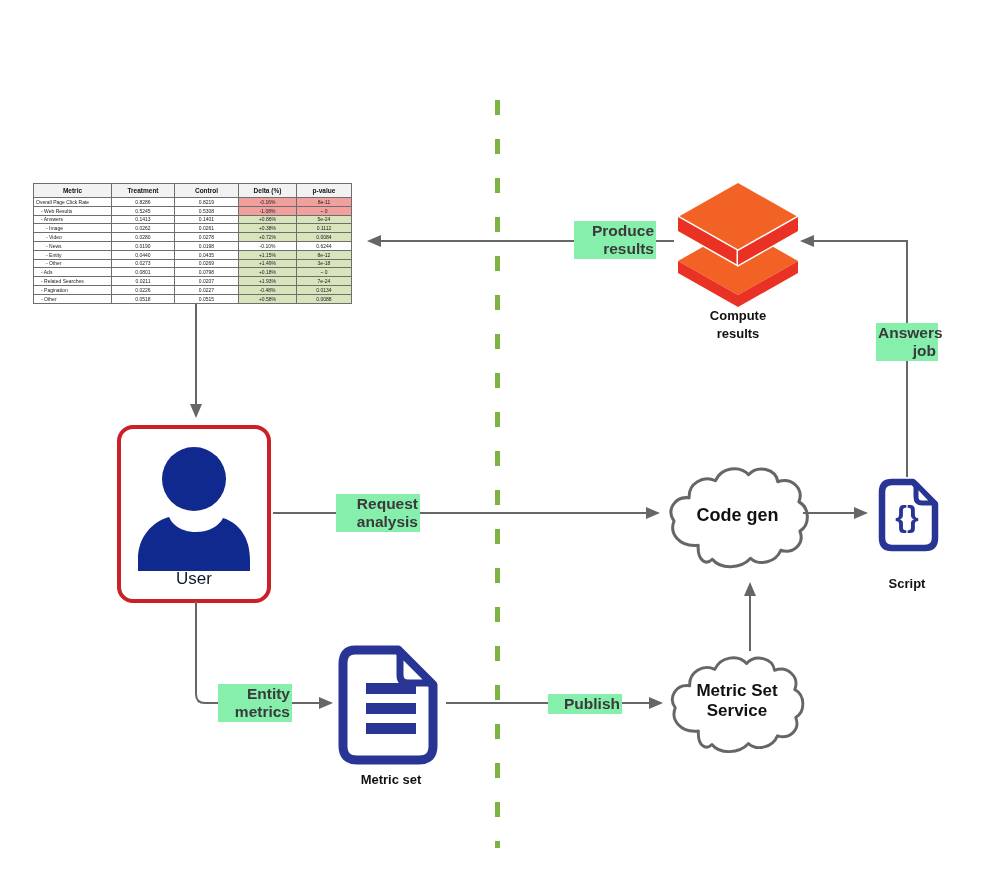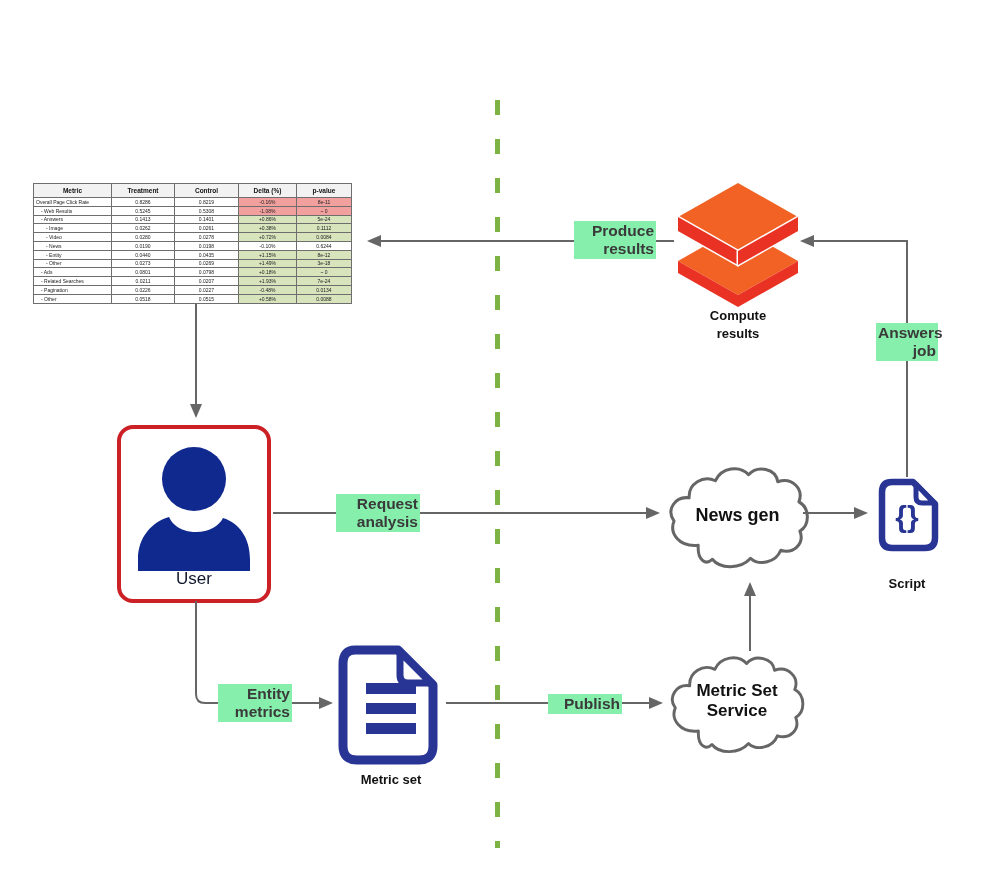--- a/index.html
+++ b/index.html
@@ -238,21 +238,21 @@
     </g>
   </svg>
   <div class="node-label" style="left:688px;top:307px;width:100px;">
     <div>Compute</div>
     <div>results</div>
   </div>
 
   <svg class="node z2" style="left:665px;top:462px;" width="145" height="112" viewBox="0 0 144 110">
     <path d="M33,82 C14,84 4,70 9,58 C1,47 10,33 24,35 C23,21 38,12 50,18 C56,5 74,2 83,12 C92,2 110,6 112,19 C126,14 138,26 133,39 C144,45 144,62 134,68 C139,81 127,91 115,87 C110,99 94,103 85,95 C75,106 55,106 47,96 C41,102 32,98 33,82 Z" style="fill:#fff;stroke:var(--connector);stroke-width:3;stroke-linejoin:round"></path>
   </svg>
-  <div class="cloud-text" style="left:680px;top:505px;width:115px;font-size:18px;">News gen</div>
+  <div class="cloud-text" style="left:680px;top:505px;width:115px;font-size:18px;">Code gen</div>
 
   <svg class="node z2" style="left:666px;top:652px;" width="140" height="106" viewBox="0 0 144 110">
     <path d="M33,82 C14,84 4,70 9,58 C1,47 10,33 24,35 C23,21 38,12 50,18 C56,5 74,2 83,12 C92,2 110,6 112,19 C126,14 138,26 133,39 C144,45 144,62 134,68 C139,81 127,91 115,87 C110,99 94,103 85,95 C75,106 55,106 47,96 C41,102 32,98 33,82 Z" style="fill:#fff;stroke:var(--connector);stroke-width:3;stroke-linejoin:round"></path>
   </svg>
   <div class="cloud-text" style="left:677px;top:681px;width:120px;font-size:17px;line-height:20px;">
     <div>Metric Set</div>
     <div>Service</div>
   </div>
 
 </div>

